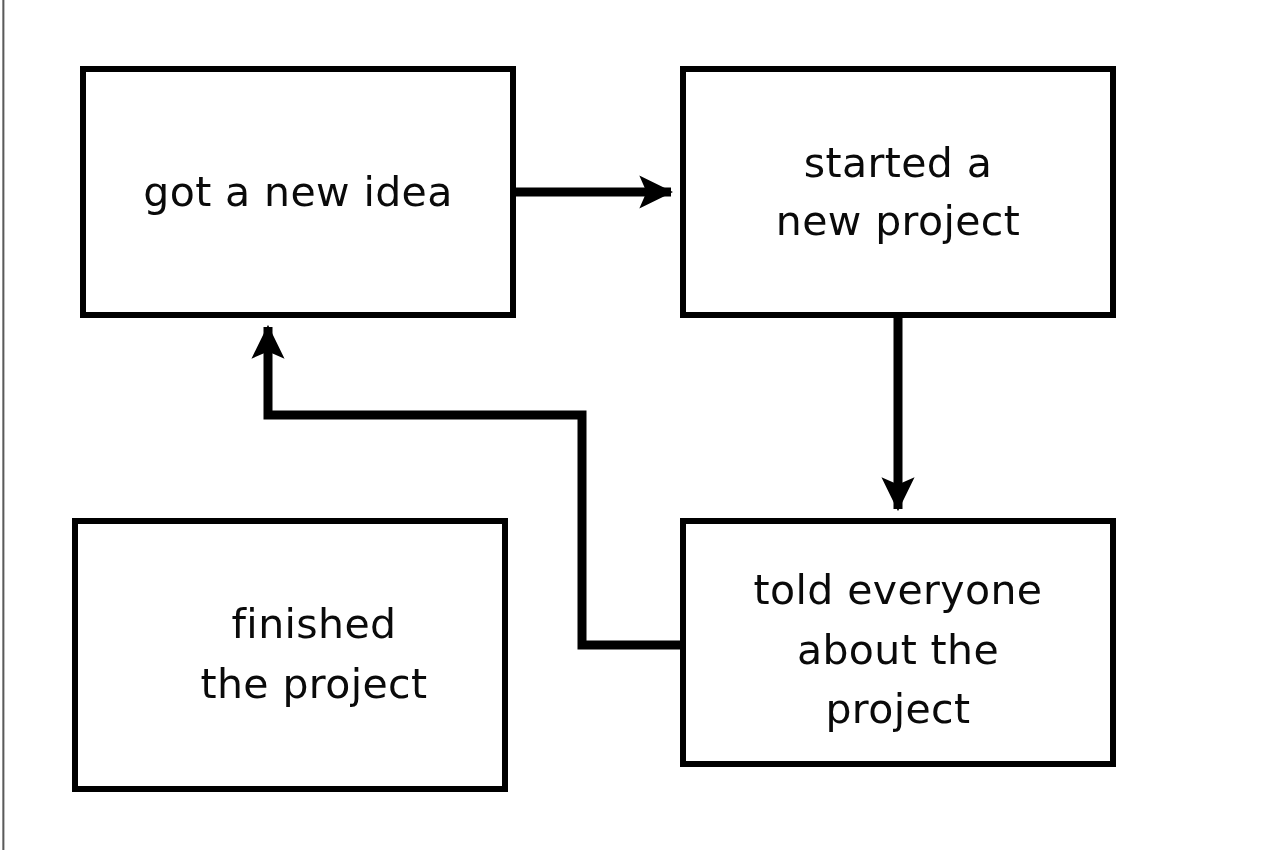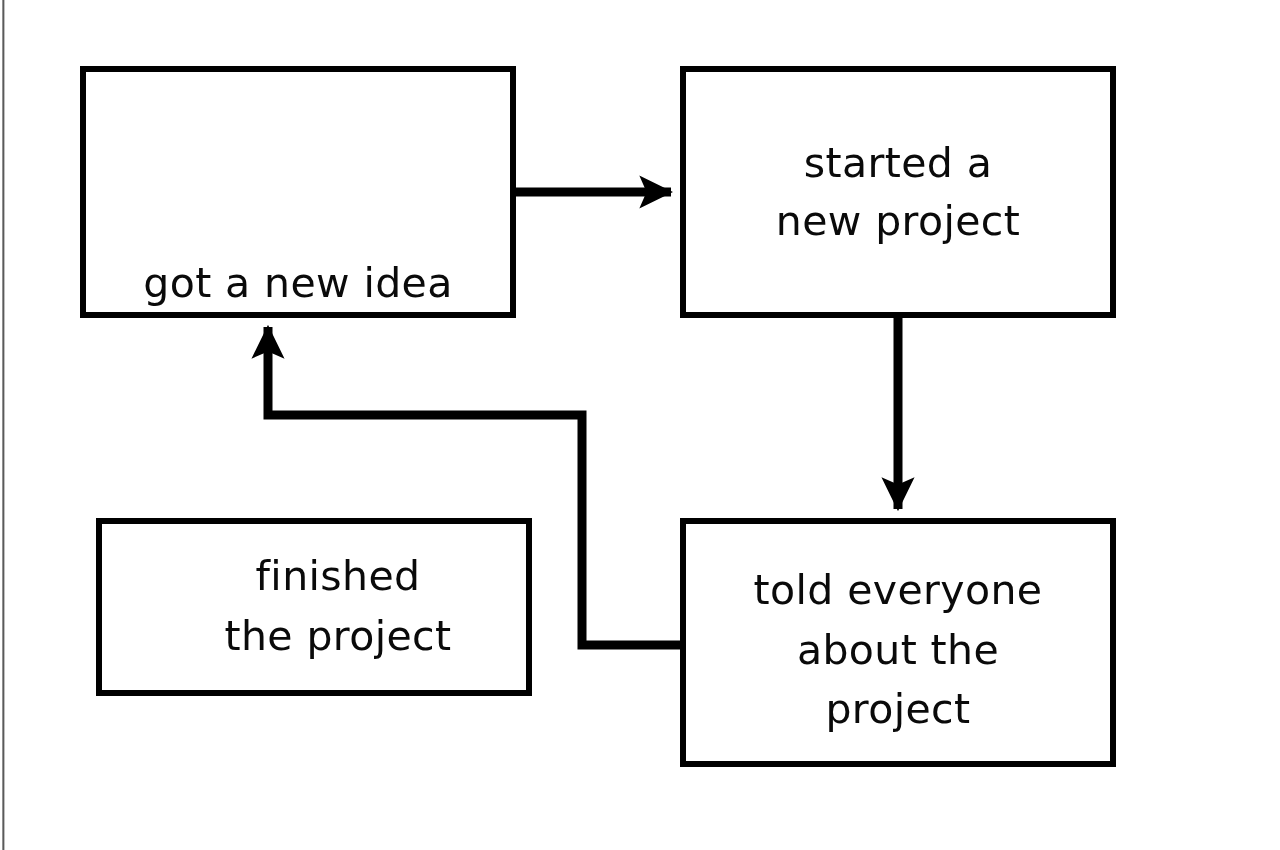--- a/index.html
+++ b/index.html
@@ -48,23 +48,23 @@
     font-size: 41px;
     line-height: 1.42;
     color: #0a0a0a;
     letter-spacing: 0.4px;
     white-space: pre-line;
     padding: 0 10px;
     font-weight: 400;
   }
 
   
-  #node-idea      { left: 80px;  top: 66px;  width: 436px; height: 252px; align-items: flex-end; }
+  #node-idea      { left: 80px;  top: 66px;  width: 436px; height: 252px; }
   #node-started   { left: 680px; top: 66px;  width: 436px; height: 252px; }
-  #node-finished  { left: 96px;  top: 518px; width: 436px; height: 178px; padding-left: 48px; }
+  #node-finished  { left: 72px;  top: 518px; width: 436px; height: 274px; padding-left: 48px; }
   #node-told      { left: 680px; top: 518px; width: 436px; height: 249px; }
 
   #node-finished .node-label { line-height: 1.46; }
   #node-told .node-label { line-height: 1.46; margin-top: 16px; }
 </style>
 </head>
 <body>
 
 <div id="canvas">
 

